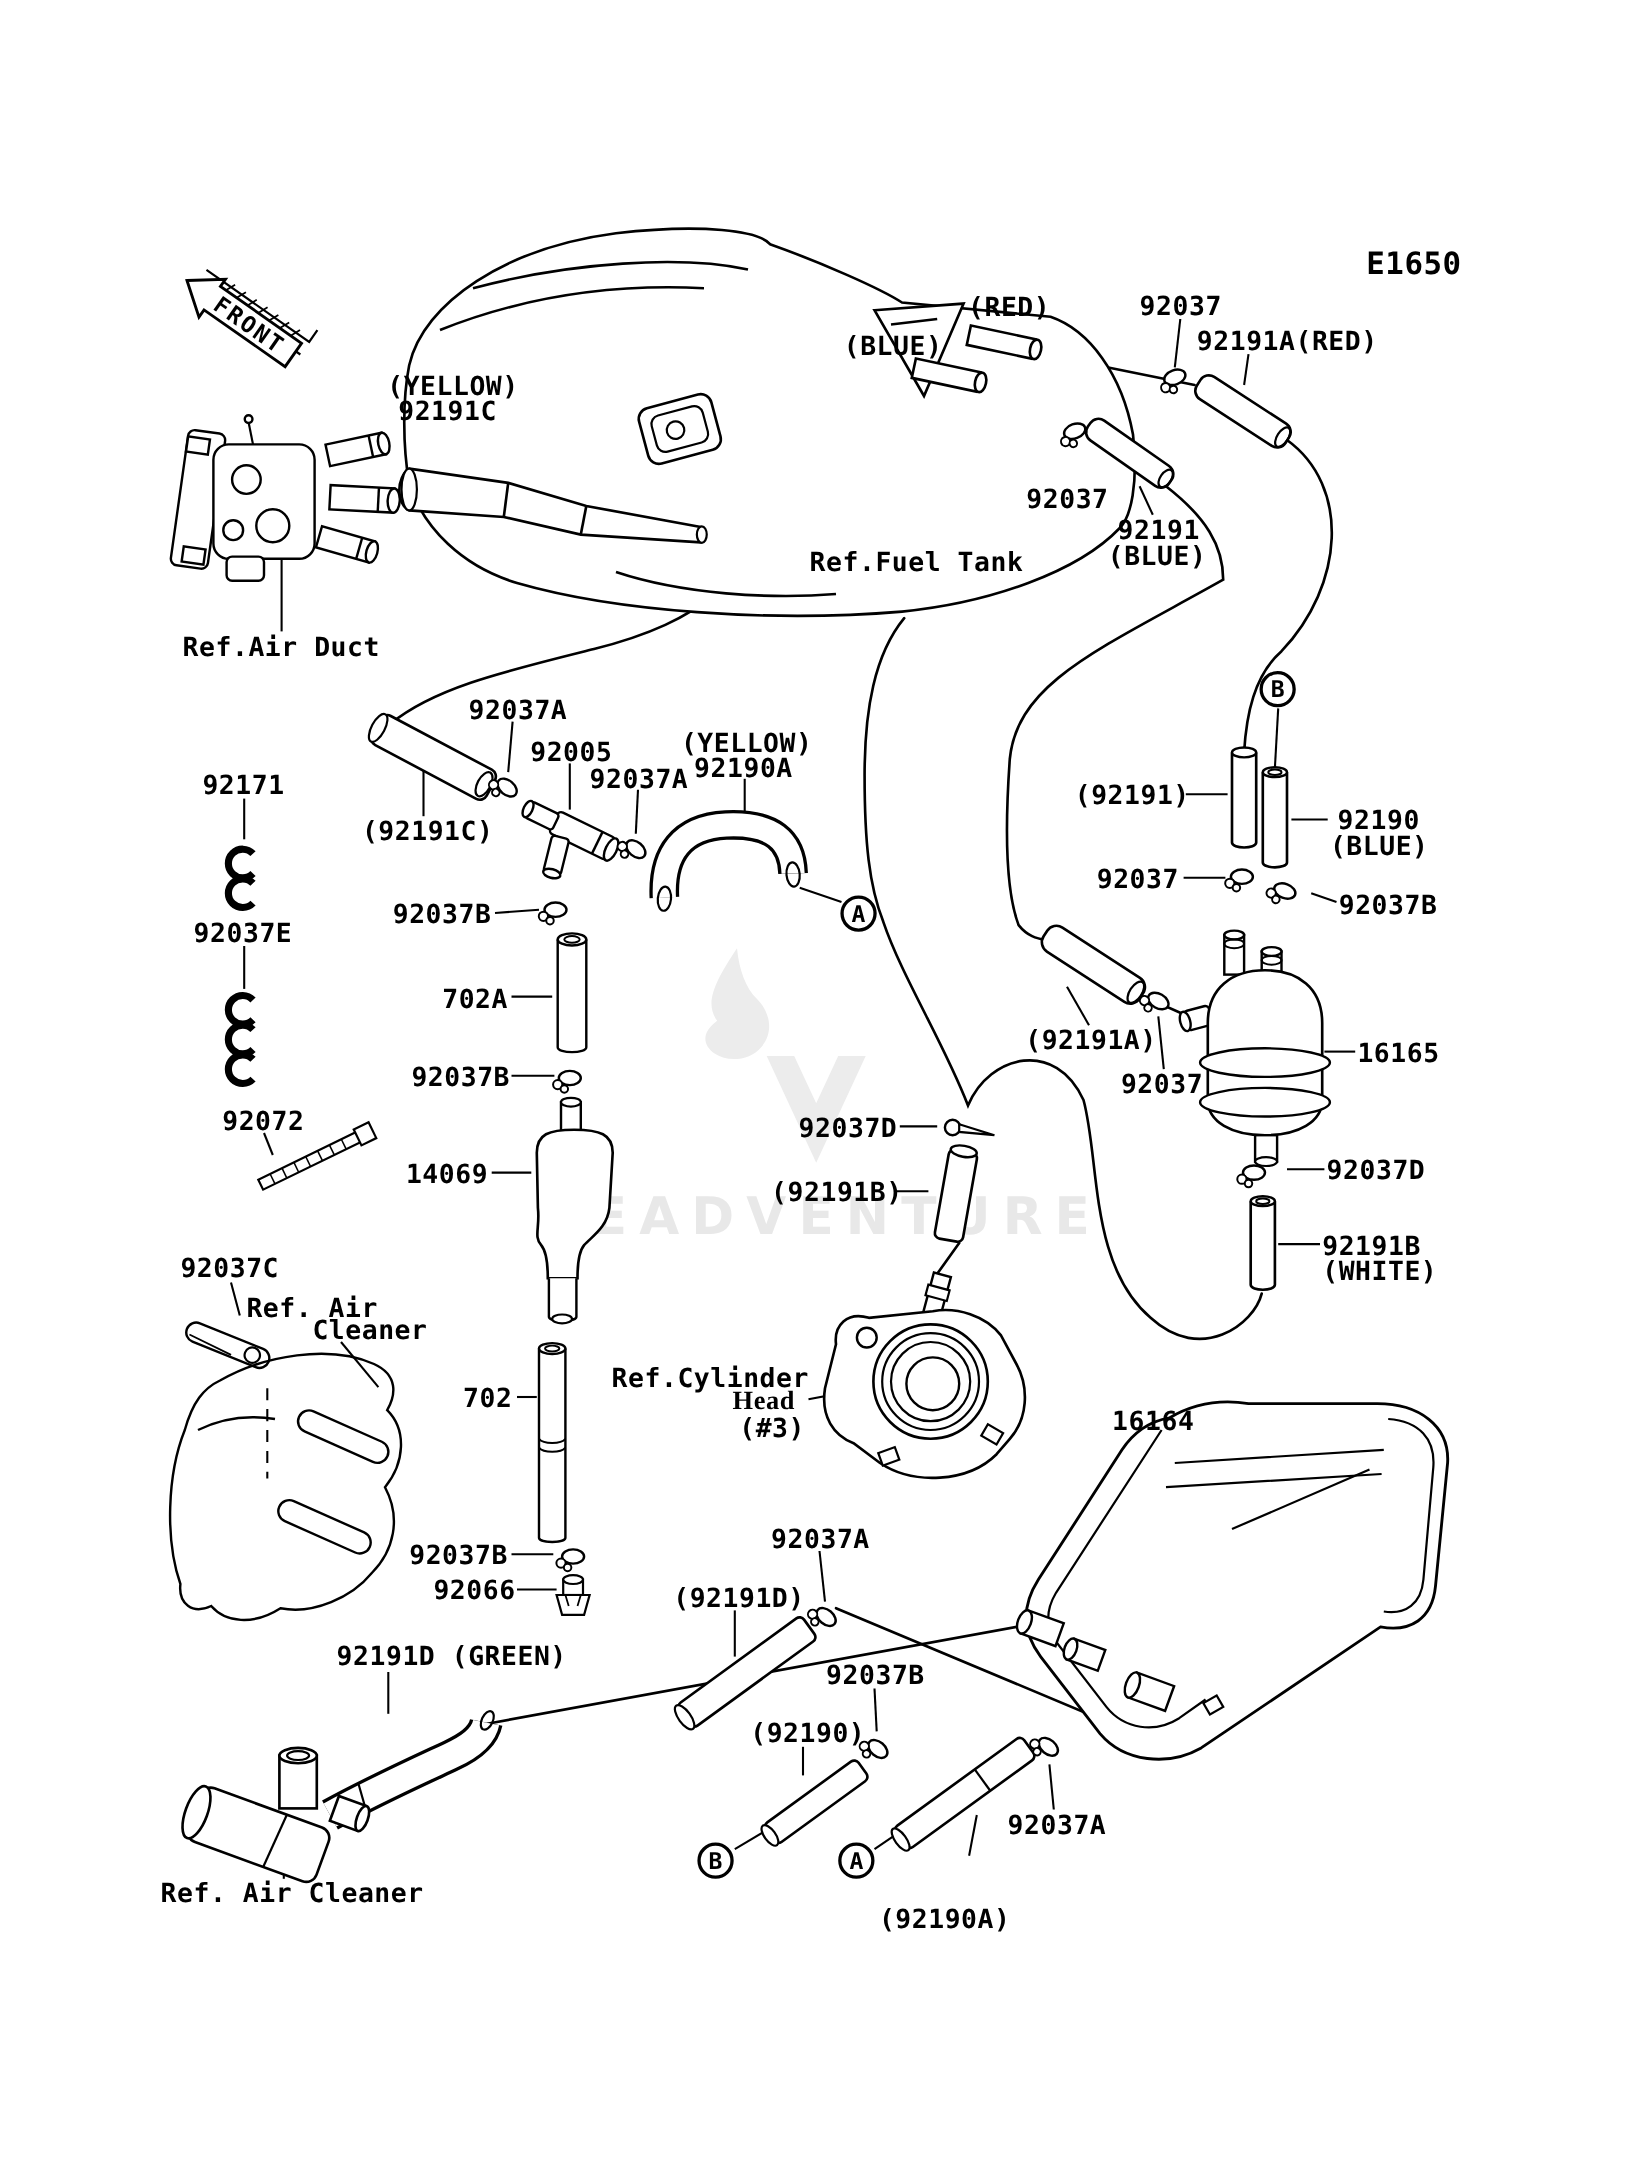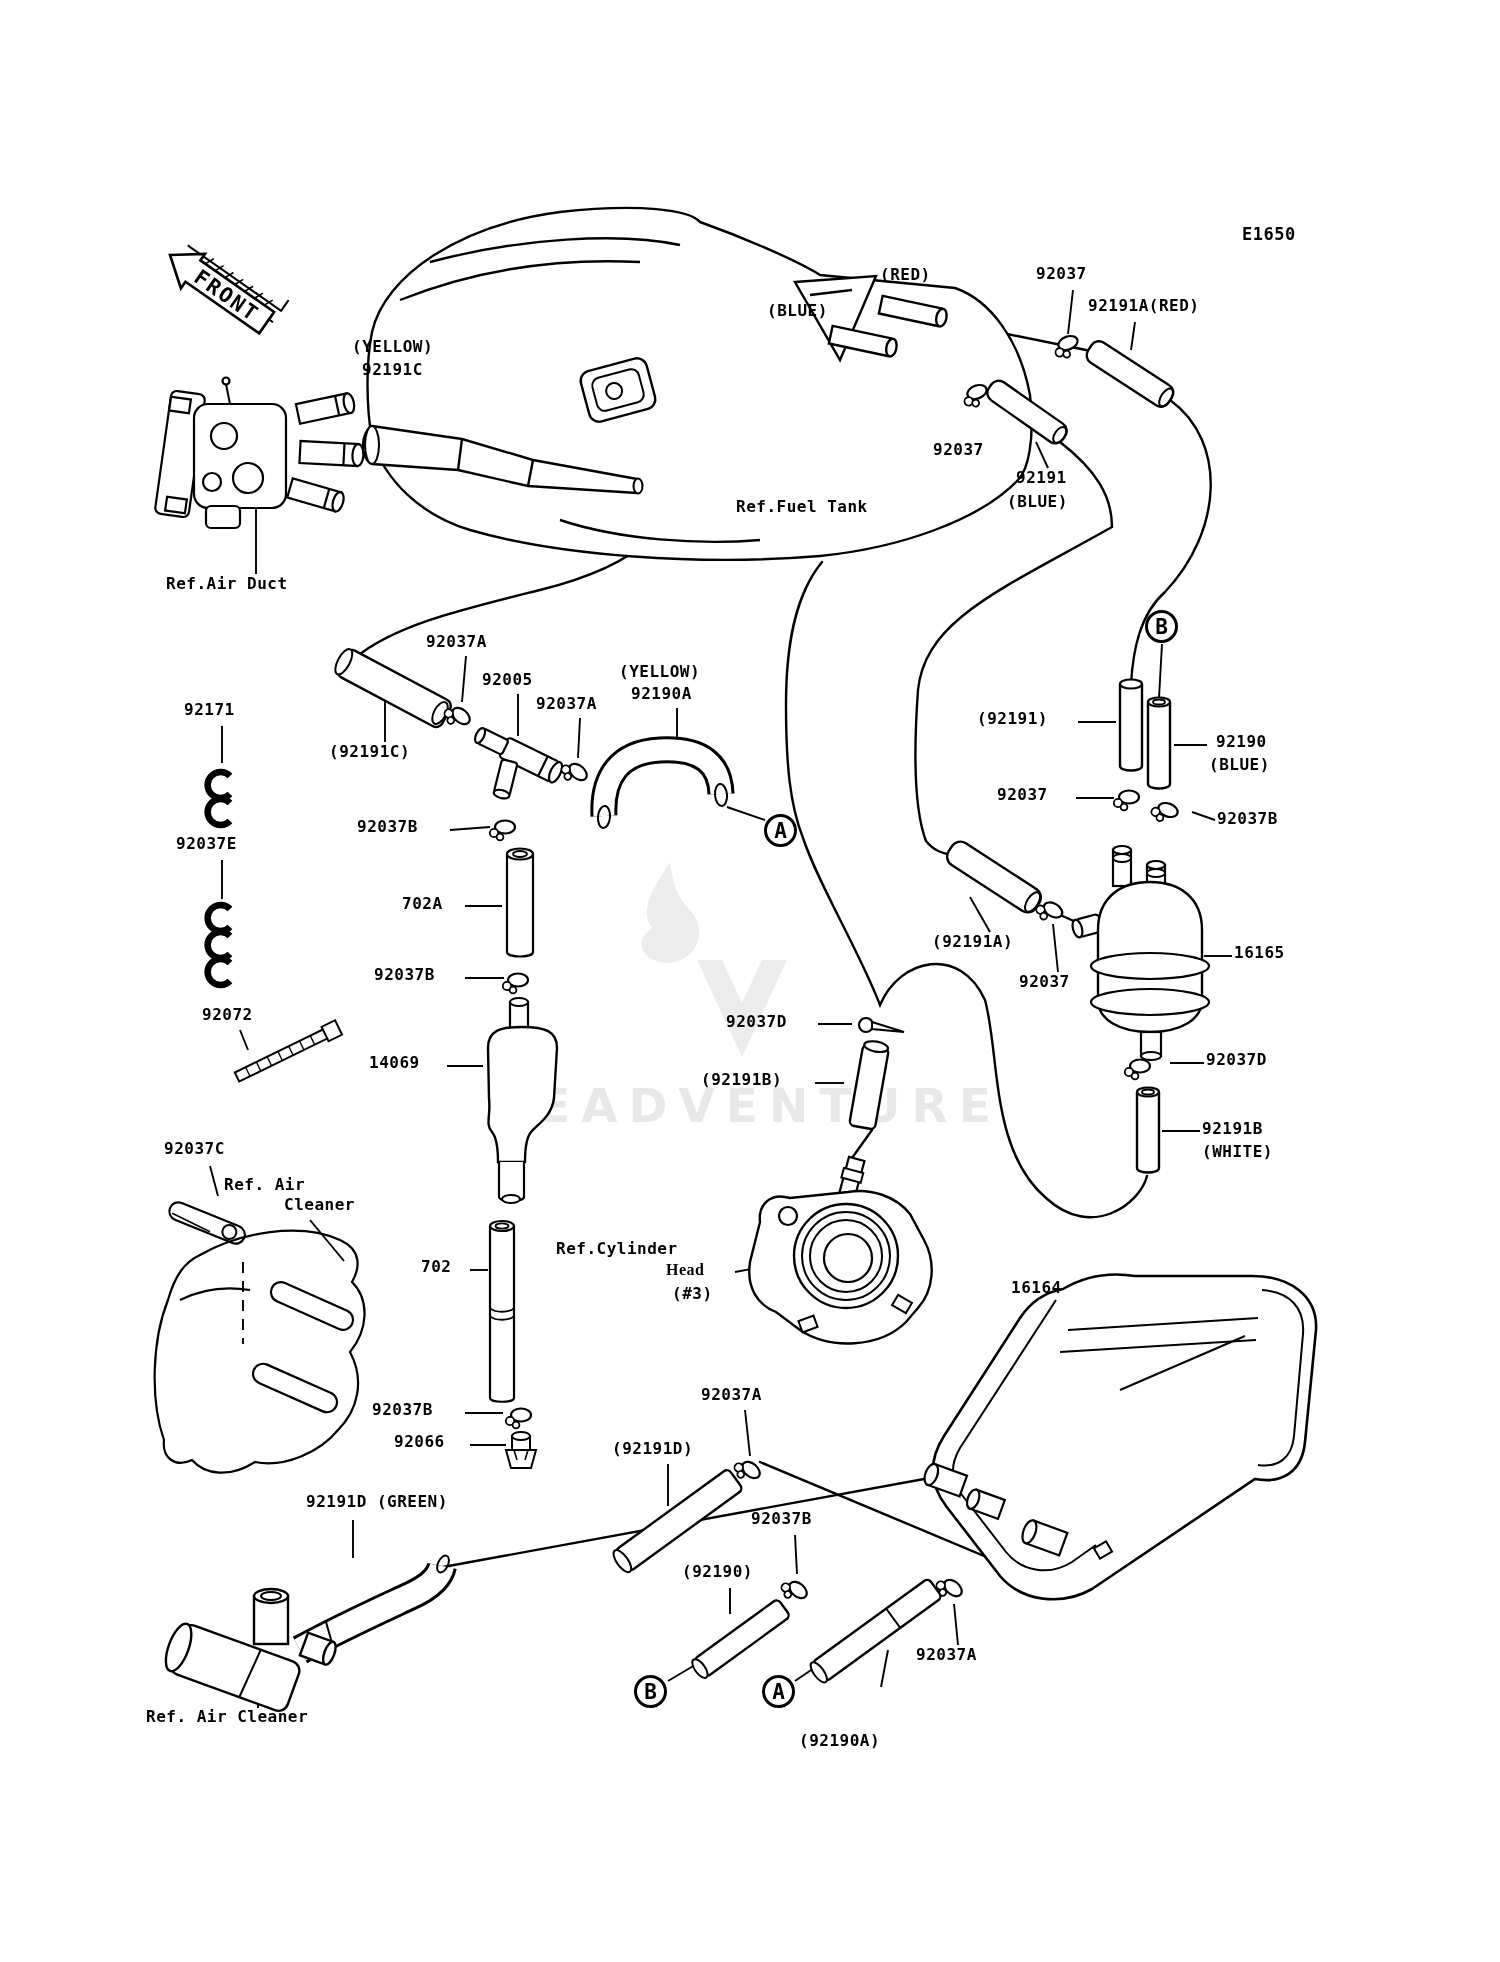--- a/index.html
+++ b/index.html
@@ -1,21 +1,21 @@
 <!DOCTYPE html>
 <html><head>
 <meta charset="utf-8">
 <style>
   html,body{margin:0;padding:0;background:#fff;}
   #stage{position:relative;width:1500px;height:1962px;background:#fff;overflow:hidden;
          font-family:"DejaVu Sans Mono",monospace;}
   #art{position:absolute;left:0;top:0;}
   #labels-layer,#markers-layer{position:absolute;left:0;top:0;width:100%;height:100%;pointer-events:none;}
   .lbl{position:absolute;font-family:"DejaVu Sans Mono",monospace;font-weight:bold;
-       font-size:16px;line-height:1.0;color:#000;white-space:pre;letter-spacing:0.5px;}
+       font-size:24px;line-height:1.0;color:#000;white-space:pre;letter-spacing:0.5px;}
   .marker{position:absolute;width:33px;height:33px;border:3px solid #000;border-radius:50%;
           background:#fff;display:flex;align-items:center;justify-content:center;
           font-weight:bold;font-size:21px;color:#000;box-sizing:border-box;}
   #footer{position:absolute;left:0;top:1898px;width:100%;text-align:center;
           font-family:"DejaVu Sans",sans-serif;font-size:20px;color:#111;}
   .wm-text{font-family:"DejaVu Sans",sans-serif;font-weight:bold;}
 </style>
 </head>
 <body>
 
@@ -463,21 +463,21 @@
       <div class="lbl" style="left: 372px; top: 1402px;">92037B</div>
       <div class="lbl" style="left: 394px; top: 1434px;">92066</div>
       <div class="lbl" style="left: 701px; top: 1387px;">92037A</div>
       <div class="lbl" style="left: 612px; top: 1441px;">(92191D)</div>
       <div class="lbl" style="left: 751px; top: 1511px;">92037B</div>
       <div class="lbl" style="left: 682px; top: 1564px;">(92190)</div>
       <div class="lbl" style="left: 306px; top: 1494px;">92191D (GREEN)</div>
       <div class="lbl" style="left: 799px; top: 1689px; margin-top: 44px;">(92190A)</div>
       <div class="lbl" style="left: 916px; top: 1647px;">92037A</div>
       <div class="lbl" style="left: 146px; top: 1709px;">Ref. Air Cleaner</div>
-      <div class="lbl" style="left: 1242px; top: 226px; font-size: 17px;">E1650</div>
+      <div class="lbl" style="left: 1242px; top: 226px; font-size: 28px;">E1650</div>
     </div>
 <div id="markers-layer">
       <div class="marker" style="left: 764px; top: 814px;">A</div>
       <div class="marker" style="left: 1145px; top: 610px;">B</div>
       <div class="marker" style="left: 634px; top: 1675px;">B</div>
       <div class="marker" style="left: 762px; top: 1675px;">A</div>
     </div>
 
 </div>
 

